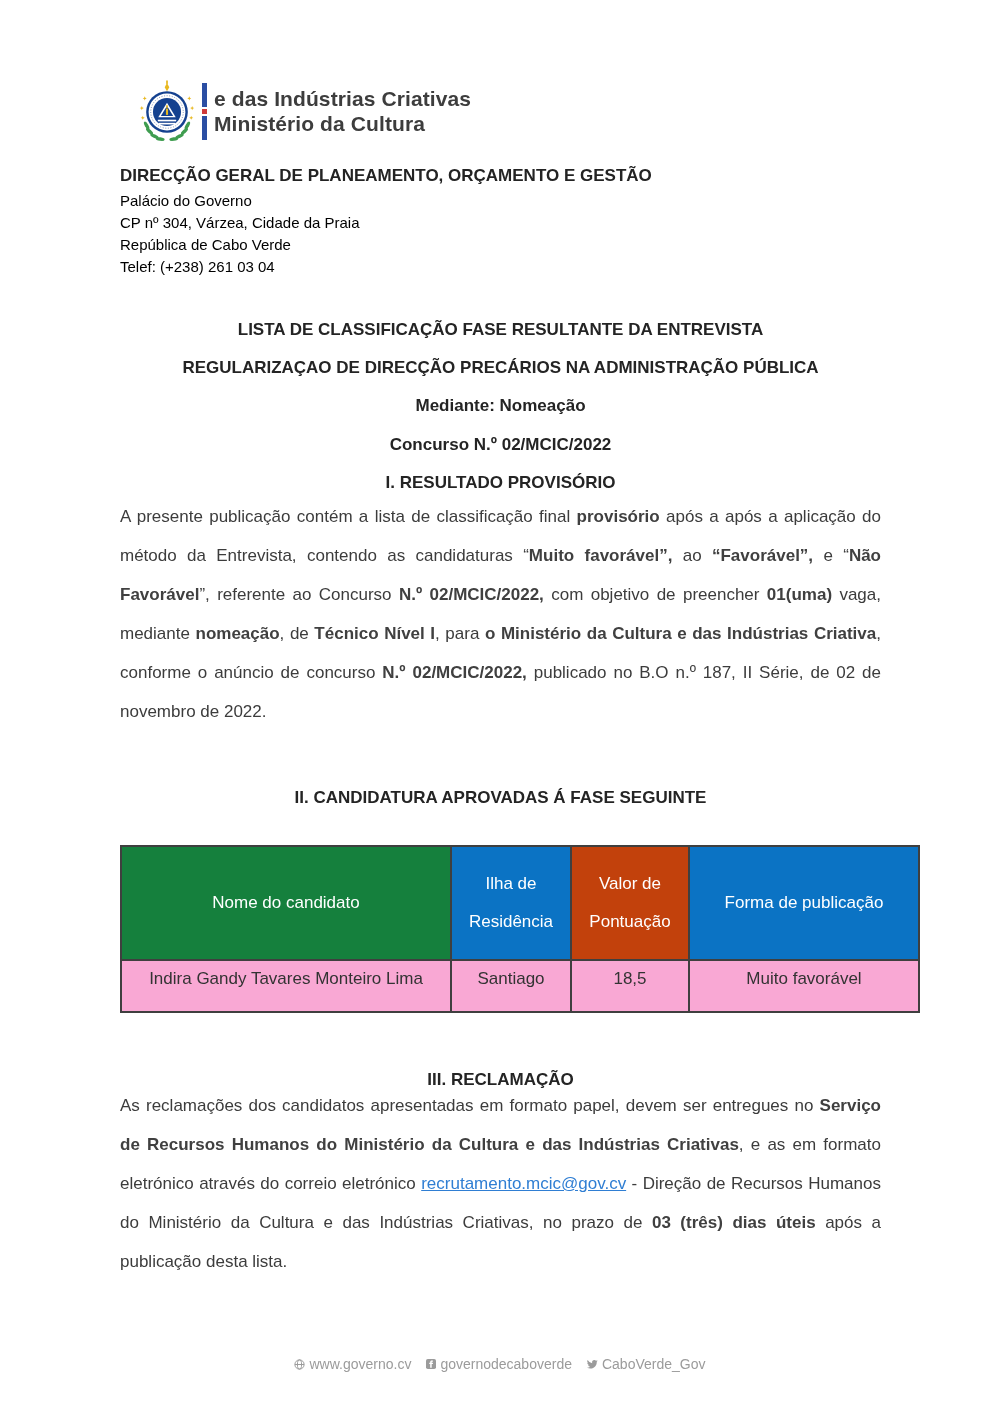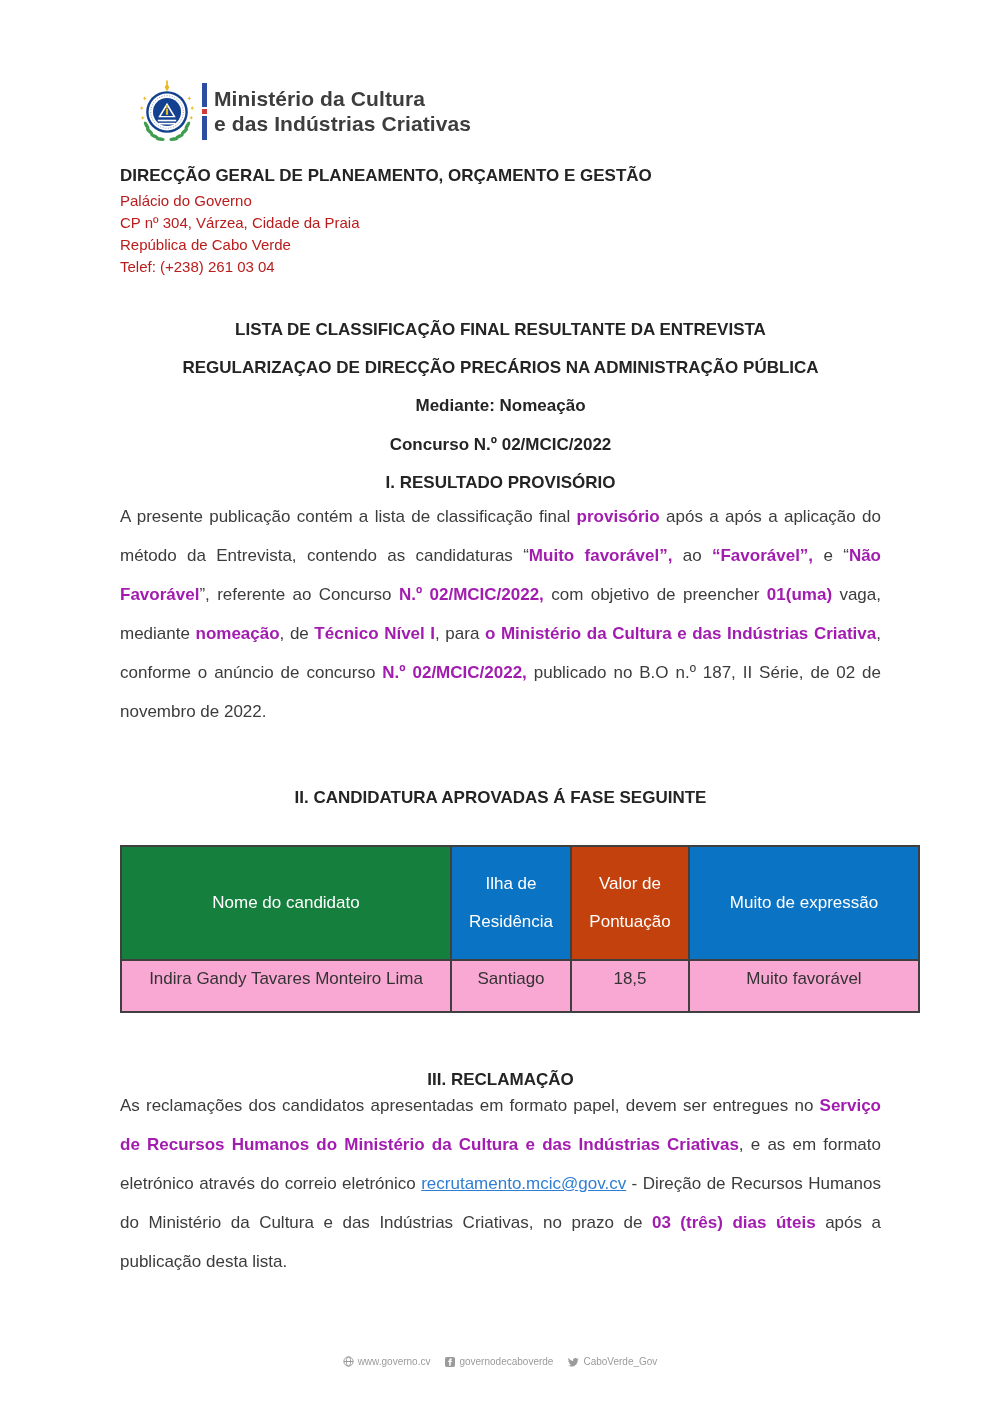--- a/index.html
+++ b/index.html
@@ -10,50 +10,50 @@
   
   .logo-row { position:absolute; left:134px; top:80px; display:flex; align-items:center; }
   .emblem { width:66px; height:62px; }
   .flag-bar { width:5px; height:57px; display:flex; flex-direction:column; margin:0 7px 0 2px; }
   .flag-bar .fb-blue { background:#2b4ea3; flex:0 0 24px; }
   .flag-bar .fb-white { background:#ffffff; flex:0 0 2px; }
   .flag-bar .fb-red { background:#cf3a3a; flex:0 0 5px; }
   .ministry-name { font-weight:700; font-size:21px; line-height:25px; color:#3d3d3d; letter-spacing:0.1px; }
 
   .dept-title { position:absolute; left:120px; top:166px; font-size:17px; font-weight:700; color:#232323; }
-  .address { position:absolute; left:120px; top:190px; font-size:15px; line-height:22px; color:#b91c1c; }
+  .address { position:absolute; left:120px; top:190px; font-size:15px; line-height:22px; color:#000000; }
 
   
   .titles { position:absolute; left:120px; top:311px; width:761px; text-align:center;
             font-weight:700; font-size:17px; line-height:38.2px; color:#242424; }
 
   
   .para { position:absolute; left:120px; width:761px; font-size:17px; line-height:39px;
           text-align:justify; color:#3c3c3c; }
   .para.p1 { top:497px; }
   .para.p2 { top:1086px; }
-  .para .b { font-weight:700; color:#a21caf; }
+  .para .b { font-weight:700; color:#404040; }
   a.doclink { color:#2f7ed3; text-decoration:underline; }
 
   .sec-heading { position:absolute; left:120px; width:761px; text-align:center;
                  font-weight:700; font-size:17px; color:#242424;margin-top:14px; }
   .sec-heading.h2 { top:774px; }
   .sec-heading.h3 { top:1056px; }
 
   
   .table-wrap { position:absolute; left:120px; top:845px; width:798px; }
   table.results { border-collapse:collapse; width:100%; table-layout:fixed; }
   table.results th, table.results td { border:2px solid #3f3f3f; text-align:center; font-size:17px; }
   table.results th { height:114px; color:#ffffff; font-weight:400; vertical-align:middle;
                      white-space:pre-line; line-height:38px; padding:0 4px; }
   table.results td { height:52px; vertical-align:top; padding-top:8px; color:#333333; background:#f9a8d4; }
 
   
   .footer { position:absolute; left:0; top:1356px; width:1000px; display:flex;
-            justify-content:center; align-items:center; gap:15px; color:#9b9b9b; font-size:10px; }
+            justify-content:center; align-items:center; gap:15px; color:#9b9b9b; font-size:14px; }
   .footer .f-item { display:flex; align-items:center; gap:4px; }
   .footer svg { display:block; }
 </style>
 </head>
 <body>
 
 <div class="page">
 
   <div class="logo-row">
     <svg class="emblem" viewBox="0 0 68 64">
@@ -102,35 +102,35 @@
       <rect x="25.5" y="44.2" width="17" height="1.7" fill="#ffffff"></rect>
     </svg>
     <div class="flag-bar">
       <div class="fb-blue"></div>
         <div class="fb-white"></div>
         <div class="fb-red"></div>
         <div class="fb-white"></div>
         <div class="fb-blue"></div>
     </div>
     <div class="ministry-name">
+      <div>e das Indústrias Criativas</div>
       <div>Ministério da Cultura</div>
-      <div>e das Indústrias Criativas</div>
     </div>
   </div>
 
   <div class="dept-title">DIRECÇÃO GERAL DE PLANEAMENTO, ORÇAMENTO E GESTÃO</div>
   <div class="address">
     <div>Palácio do Governo</div>
     <div>CP nº 304, Várzea, Cidade da Praia</div>
     <div>República de Cabo Verde</div>
     <div>Telef: (+238) 261 03 04</div>
   </div>
 
   <div class="titles">
-    <div>LISTA DE CLASSIFICAÇÃO FINAL RESULTANTE DA ENTREVISTA</div>
+    <div>LISTA DE CLASSIFICAÇÃO FASE RESULTANTE DA ENTREVISTA</div>
     <div>REGULARIZAÇAO DE DIRECÇÃO PRECÁRIOS NA ADMINISTRAÇÃO PÚBLICA</div>
     <div>Mediante: Nomeação</div>
     <div>Concurso N.º 02/MCIC/2022</div>
     <div>I. RESULTADO PROVISÓRIO</div>
   </div>
 
   <div class="para p1"><span>A presente publicação contém a lista de classificação final </span><span class="b">provisório</span><span> após a após a aplicação do método da Entrevista, contendo as candidaturas “</span><span class="b">Muito favorável”,</span><span> ao </span><span class="b">“Favorável”,</span><span> e “</span><span class="b">Não Favorável</span><span>”, referente ao Concurso </span><span class="b">N.º 02/MCIC/2022,</span><span> com objetivo de preencher </span><span class="b">01(uma)</span><span> vaga, mediante </span><span class="b">nomeação</span><span>, de </span><span class="b">Técnico Nível I</span><span>, para </span><span class="b">o Ministério da Cultura e das Indústrias Criativa</span><span>, conforme o anúncio de concurso </span><span class="b">N.º 02/MCIC/2022,</span><span> publicado no B.O n.º 187, II Série, de 02 de novembro de 2022.</span></div>
 
   <div class="sec-heading h2">II. CANDIDATURA APROVADAS Á FASE SEGUINTE</div>
 
@@ -142,21 +142,21 @@
           <col style="width:118px">
           <col style="width:230px">
       </colgroup>
       <thead>
         <tr>
           <th style="background:#15803d">Nome do candidato</th>
           <th style="background:#0b73c4">Ilha de
 Residência</th>
           <th style="background:#c2410c">Valor de
 Pontuação</th>
-          <th style="background:#0b73c4">Muito de expressão</th>
+          <th style="background:#0b73c4">Forma de publicação</th>
         </tr>
       </thead>
       <tbody>
         <tr>
           <td>Indira Gandy Tavares Monteiro Lima</td>
           <td>Santiago</td>
           <td>18,5</td>
           <td>Muito favorável</td>
         </tr>
       </tbody>

